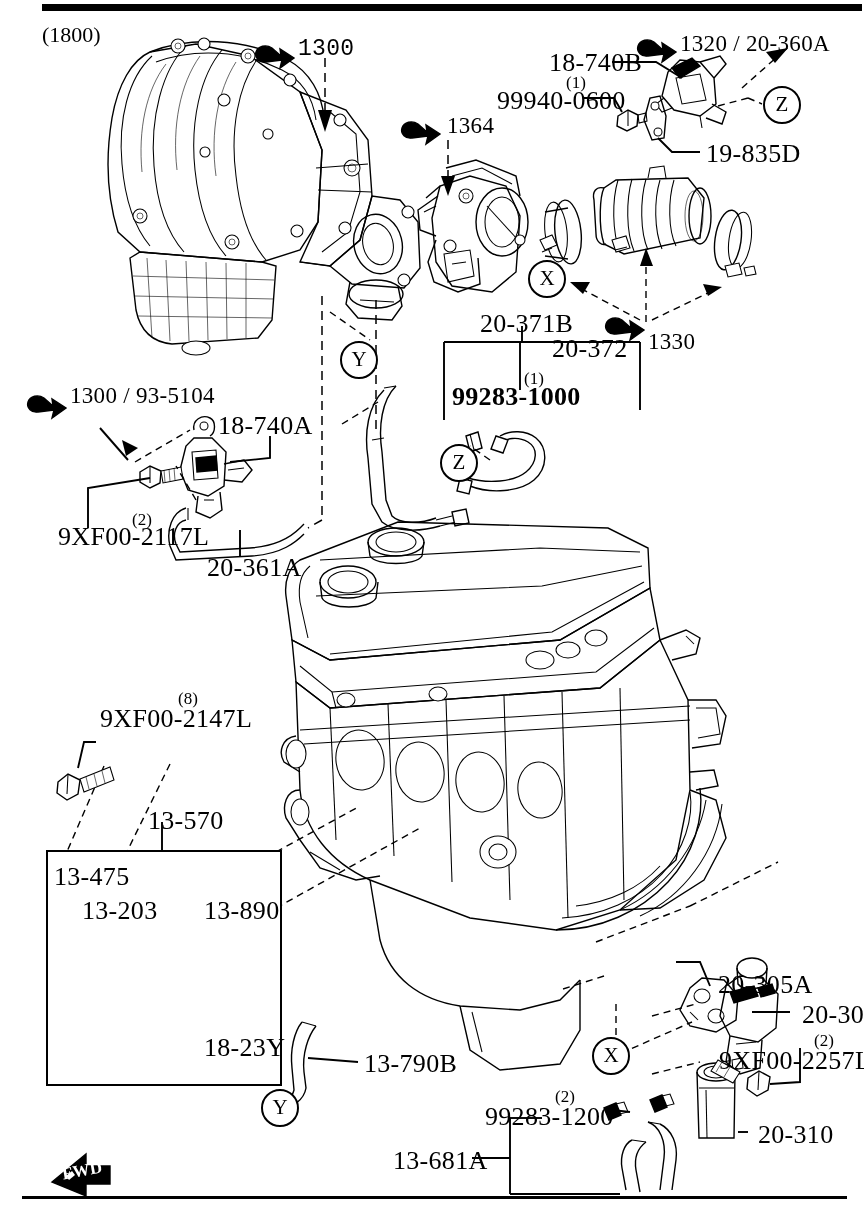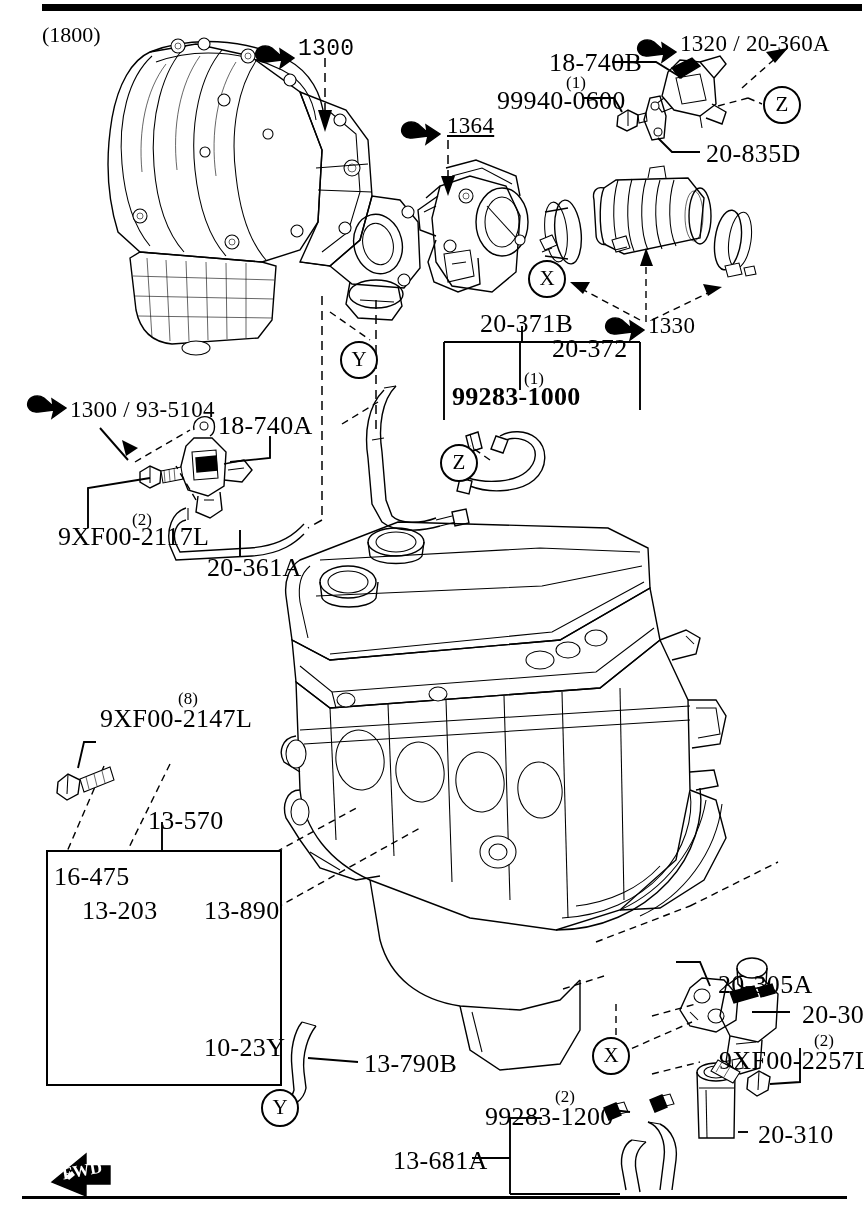--- a/index.html
+++ b/index.html
@@ -511,42 +511,42 @@
     <g class="ln fillk">
       <path d="M44 398 c -6 -4 -14 -2 -16 4 c -2 6 4 11 10 10 l 16 -2 l -2 8 l 14 -10 l -14 -9 l 1 7 Z"></path>
     </g>
   </svg>
 
   <div class="lbl big" style="left:298px;top:38px;font-family:Liberation Mono, monospace;">1300</div>
   <div class="lbl big" style="left:680px;top:32px;">1320 / 20-360A</div>
   <div class="lbl" style="left:549px;top:50px;">18-740B</div>
   <div class="qty" style="left:566px;top:74px;">(1)</div>
   <div class="lbl" style="left:497px;top:88px;">99940-0600</div>
-  <div class="lbl" style="left:706px;top:141px;">20-835D</div>
-  <div class="lbl big" style="left:447px;top:114px;text-decoration:underline;">1364</div>
-  <div class="lbl big" style="left:648px;top:314px;">1330</div>
+  <div class="lbl" style="left:706px;top:141px;">19-835D</div>
+  <div class="lbl big" style="left:447px;top:114px;">1364</div>
+  <div class="lbl big" style="left:648px;top:330px;">1330</div>
 
   <div class="lbl" style="left:480px;top:311px;">20-371B</div>
   <div class="lbl" style="left:552px;top:336px;">20-372</div>
   <div class="qty" style="left:524px;top:370px;">(1)</div>
   <div class="lbl" style="left:452px;top:384px;font-weight:bold;">99283-1000</div>
 
-  <div class="lbl big" style="left:70px;top:398px;">1300 / 93-5104</div>
+  <div class="lbl big" style="left:70px;top:384px;">1300 / 93-5104</div>
   <div class="lbl" style="left:218px;top:413px;">18-740A</div>
   <div class="qty" style="left:132px;top:511px;">(2)</div>
   <div class="lbl" style="left:58px;top:524px;">9XF00-2117L</div>
   <div class="lbl" style="left:207px;top:555px;">20-361A</div>
 
   <div class="qty" style="left:178px;top:690px;">(8)</div>
   <div class="lbl" style="left:100px;top:706px;">9XF00-2147L</div>
   <div class="lbl" style="left:140px;top:808px;margin-left:8px;">13-570</div>
-  <div class="lbl" style="left:54px;top:864px;">16-475</div>
+  <div class="lbl" style="left:54px;top:864px;">13-475</div>
   <div class="lbl" style="left:82px;top:898px;">13-203</div>
   <div class="lbl" style="left:204px;top:898px;">13-890</div>
-  <div class="lbl" style="left:204px;top:1035px;">10-23Y</div>
+  <div class="lbl" style="left:204px;top:1035px;">18-23Y</div>
   <div class="lbl" style="left:364px;top:1051px;">13-790B</div>
 
   <div class="lbl" style="left:718px;top:972px;">20-305A</div>
   <div class="lbl" style="left:802px;top:1002px;text-align:right;">20-300</div>
   <div class="qty" style="left:814px;top:1032px;">(2)</div>
   <div class="lbl" style="left:719px;top:1048px;">9XF00-2257L</div>
   <div class="lbl" style="left:758px;top:1122px;">20-310</div>
   <div class="qty" style="left:555px;top:1088px;">(2)</div>
   <div class="lbl" style="left:485px;top:1104px;">99283-1200</div>
   <div class="lbl" style="left:393px;top:1148px;">13-681A</div>

